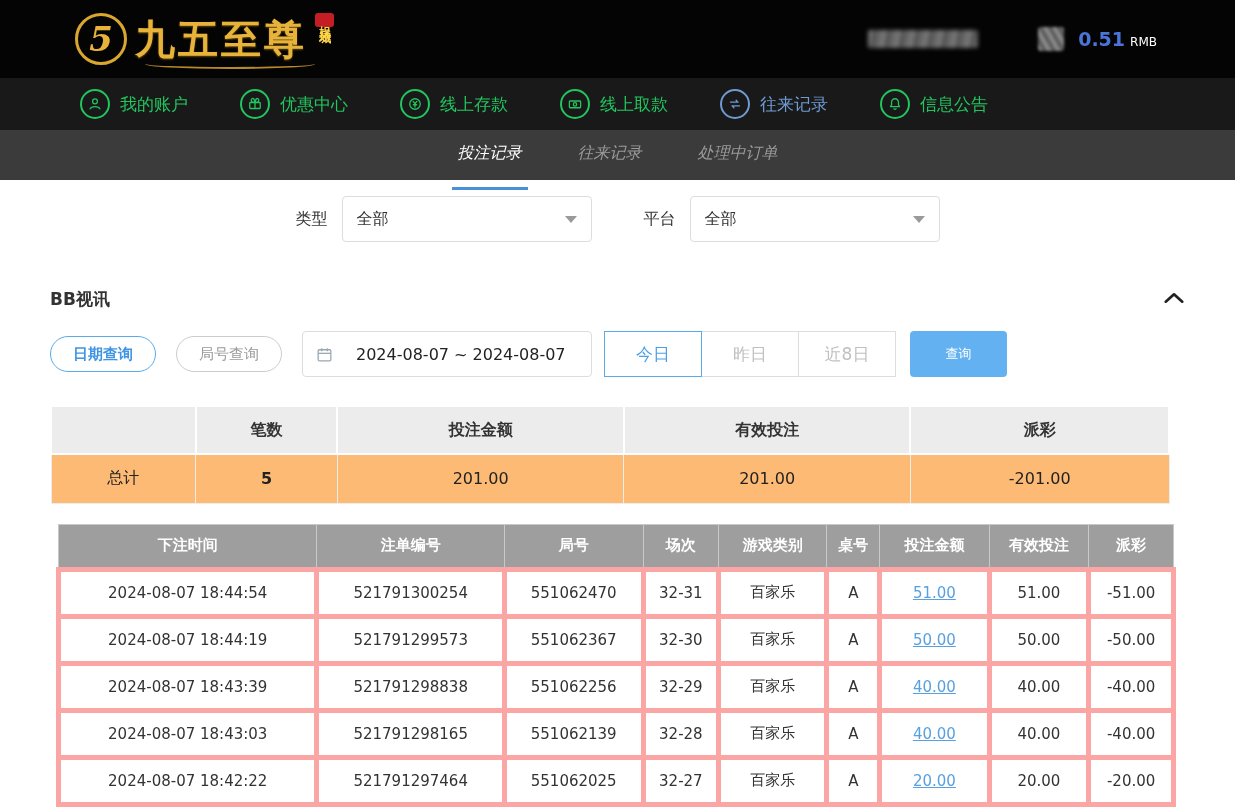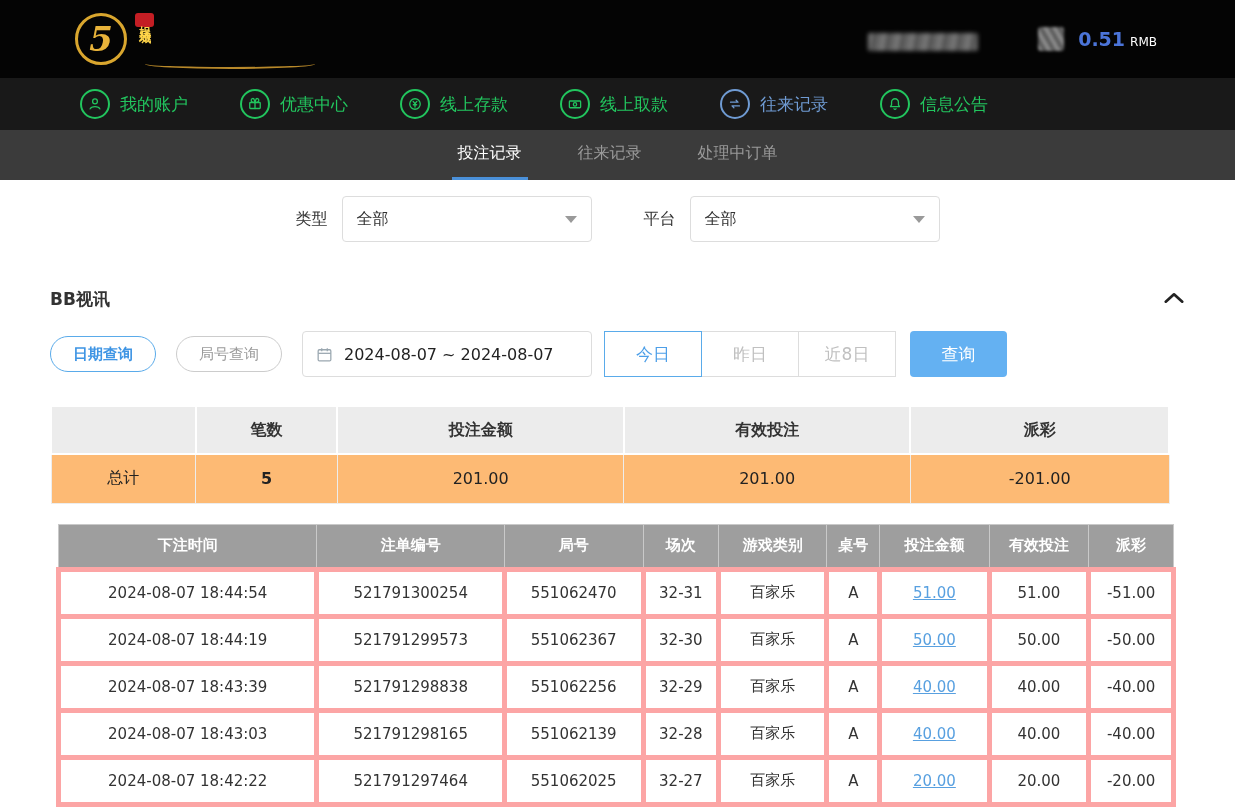--- a/index.html
+++ b/index.html
@@ -19,21 +19,21 @@
     font-family:"DejaVu Serif","Liberation Serif",serif; }
   .logo-text{ color:#e8b33a; font-size:40px; font-weight:bold;
     font-family:"DejaVu Serif","Liberation Serif",serif; letter-spacing:3px;
     margin-left:8px; text-shadow:0 1px 2px #6a4d0d; line-height:1; }
   .logo-flourish{ position:absolute; left:70px; bottom:-4px; width:170px; height:10px;
     border-bottom:2px solid #b8892a; border-radius:50%; }
   .logo-badge{ background:#c41e24; color:#ffd54a; font-size:12px; font-weight:bold;
     writing-mode:vertical-rl; text-orientation:upright; padding:4px 3px; border-radius:3px;
     margin-left:8px; letter-spacing:2px; line-height:1.1; align-self:flex-start; }
 
-  .top-right{ display:flex; align-items:flex-end; gap:60px; }
+  .top-right{ display:flex; align-items:center; gap:60px; }
   .redacted-name{ width:110px; height:18px; border-radius:2px;
     background:repeating-linear-gradient(100deg,#8a8a8a 0 5px,#5f5f5f 5px 9px,#777 9px 14px);
     filter:blur(2px); opacity:.85; }
   .balance-wrap{ display:flex; align-items:center; gap:14px; }
   .redacted-avatar{ width:26px; height:24px; border-radius:3px;
     background:repeating-linear-gradient(60deg,#999 0 4px,#666 4px 8px);
     filter:blur(1.5px); opacity:.9; }
   .balance{ display:flex; align-items:baseline; gap:5px; }
   .balance-amount{ color:#4b74d8; font-size:19px; font-weight:bold; }
   .balance-currency{ color:#ffffff; font-size:12px; }
@@ -45,22 +45,22 @@
     font-size:17px; cursor:pointer; white-space:nowrap; }
   .nav-item.active{ color:#6f9bd3; }
   .nav-icon{ width:30px; height:30px; border:2px solid currentColor; border-radius:50%;
     display:flex; align-items:center; justify-content:center; flex:0 0 auto; }
   .nav-icon svg{ width:18px; height:18px; stroke:currentColor; fill:none;
     stroke-width:1.7; stroke-linecap:round; stroke-linejoin:round; }
 
   
   .subtabs{ height:50px; background:#3b3b3b; display:flex; justify-content:center;
     gap:44px; }
-  .subtab{ height:50px; line-height:46px; font-size:16px; color:#9a9a9a;
-    border-bottom:3px solid transparent; padding:0 6px; cursor:pointer; }
+  .subtab{ height:60px; line-height:46px; font-size:16px; color:#9a9a9a;
+    border-bottom:3px solid transparent; padding:0 6px; cursor:pointer;font-style:italic; }
   .subtab.active{ color:#ffffff; border-bottom-color:#4a90d9; }
 
   
   .filters{ display:flex; justify-content:center; align-items:center; gap:52px;
     padding:16px 16px 14px; }
   .filter-group{ display:flex; align-items:center; gap:14px; }
   .filter-label{ font-size:16px; color:#333; }
   .select-box{ width:250px; height:46px; border:1px solid #ddd; border-radius:4px;
     display:flex; align-items:center; justify-content:space-between;
     padding:0 14px; font-size:16px; color:#333; background:#fff; cursor:pointer; }
@@ -75,32 +75,32 @@
     fill:none; stroke-linecap:round; stroke-linejoin:round; cursor:pointer; }
 
   
   .query-row{ margin:20px 50px 0; display:flex; align-items:center; }
   .btn{ background:#fff; cursor:pointer; font-family:inherit; }
   .btn-pill{ height:36px; padding:0 22px; border-radius:19px; font-size:15px;
     border:1px solid #ccc; color:#999; }
   .btn-pill.active{ border-color:#5aabea; color:#3f95e4; font-weight:bold; }
   .round-query{ margin-left:20px; }
   .date-input{ margin-left:20px; width:290px; height:46px; border:1px solid #ddd;
-    border-radius:4px; display:flex; align-items:center; padding:0 12px; gap:10px;
+    border-radius:4px; display:flex; align-items:center; padding:0 12px; gap:22px;
     cursor:pointer; }
   .date-input svg{ width:19px; height:19px; stroke:#9aa7b0; fill:none;
     stroke-width:1.6; }
   .date-range-text{ font-size:16px; color:#222; }
   .quick-group{ margin-left:12px; display:flex; }
   .btn-quick{ width:98px; height:46px; border:1px solid #ddd; color:#c0c0c0;
     font-size:17px; margin-left:-1px; position:relative; }
   .btn-quick:first-child{ margin-left:0; }
   .btn-quick.active{ border-color:#5aabea; color:#4d9fe8; z-index:2; }
   .btn-search{ margin-left:14px; width:97px; height:46px; background:#64b1f2;
-    border:none; border-radius:4px; color:#fff; font-size:17px; }
+    border:none; border-radius:4px; color:#fff; font-size:13px; }
 
   
   .summary-table{ margin:28px 50px 0; width:1120px; border-collapse:collapse; }
   .summary-table th{ background:#ececec; border:2px solid #fff; height:48px;
     font-size:16px; color:#333; font-weight:600; text-align:center; }
   .summary-table td{ border:1px solid #ededed; height:49px; font-size:16px;
     text-align:center; color:#222; background:#fdba74; }
   .neg{ color:#e25858; }
 
   
@@ -110,20 +110,21 @@
   .detail-table td{ height:47px; font-size:15px; text-align:center; color:#333;
     border:5px solid #fca5a5; background:#fff; }
   .bet-link{ color:#58a0e0; text-decoration:underline; cursor:pointer; }
 </style>
 </head>
 <body>
 
 <div class="topbar">
   <div class="logo">
     <div class="logo-emblem">5</div>
+    <div class="logo-text">九五至尊</div>
     <div class="logo-flourish"></div>
     <div class="logo-badge">娱乐城</div>
   </div>
   <div class="top-right">
     <div class="redacted-name"></div>
     <div class="balance-wrap">
       <div class="redacted-avatar"></div>
       <div class="balance">
         <span class="balance-amount">0.51</span>
         <span class="balance-currency">RMB</span>

